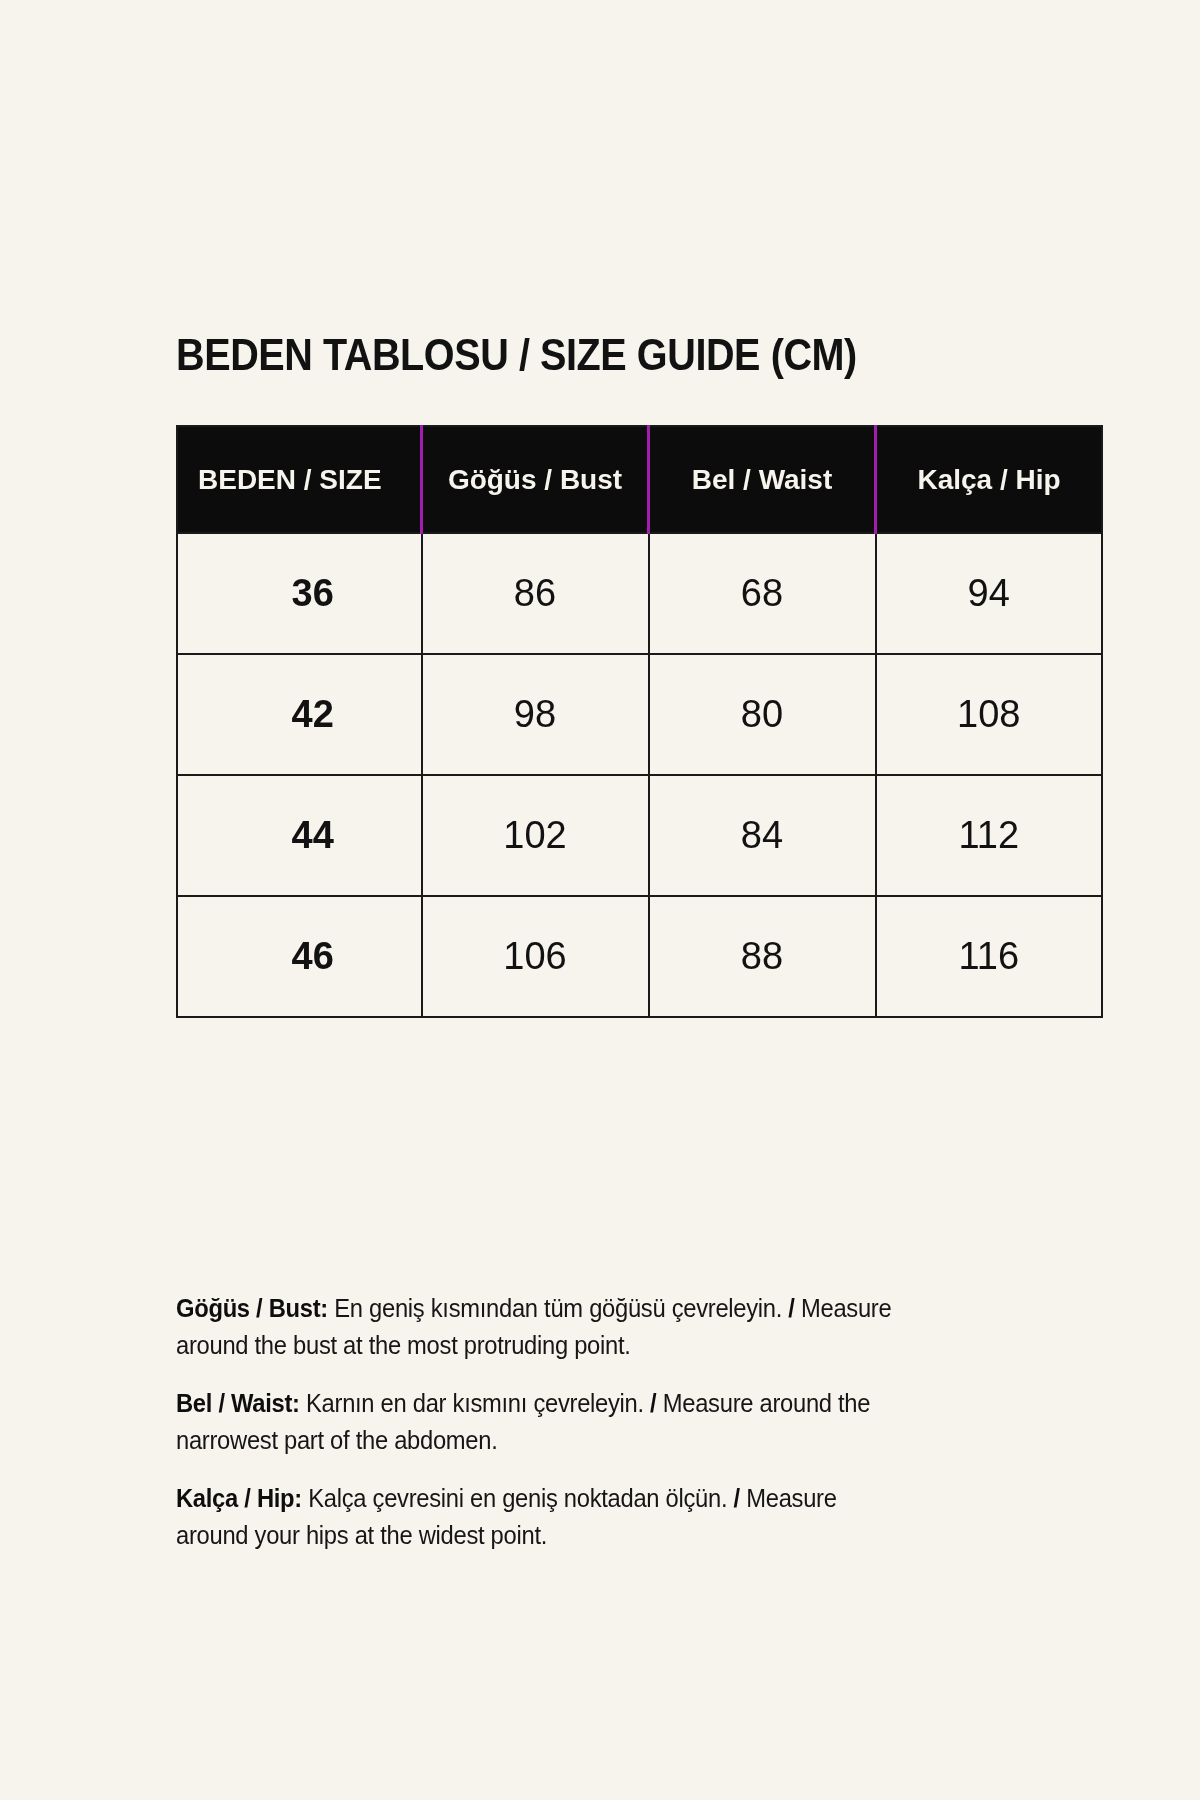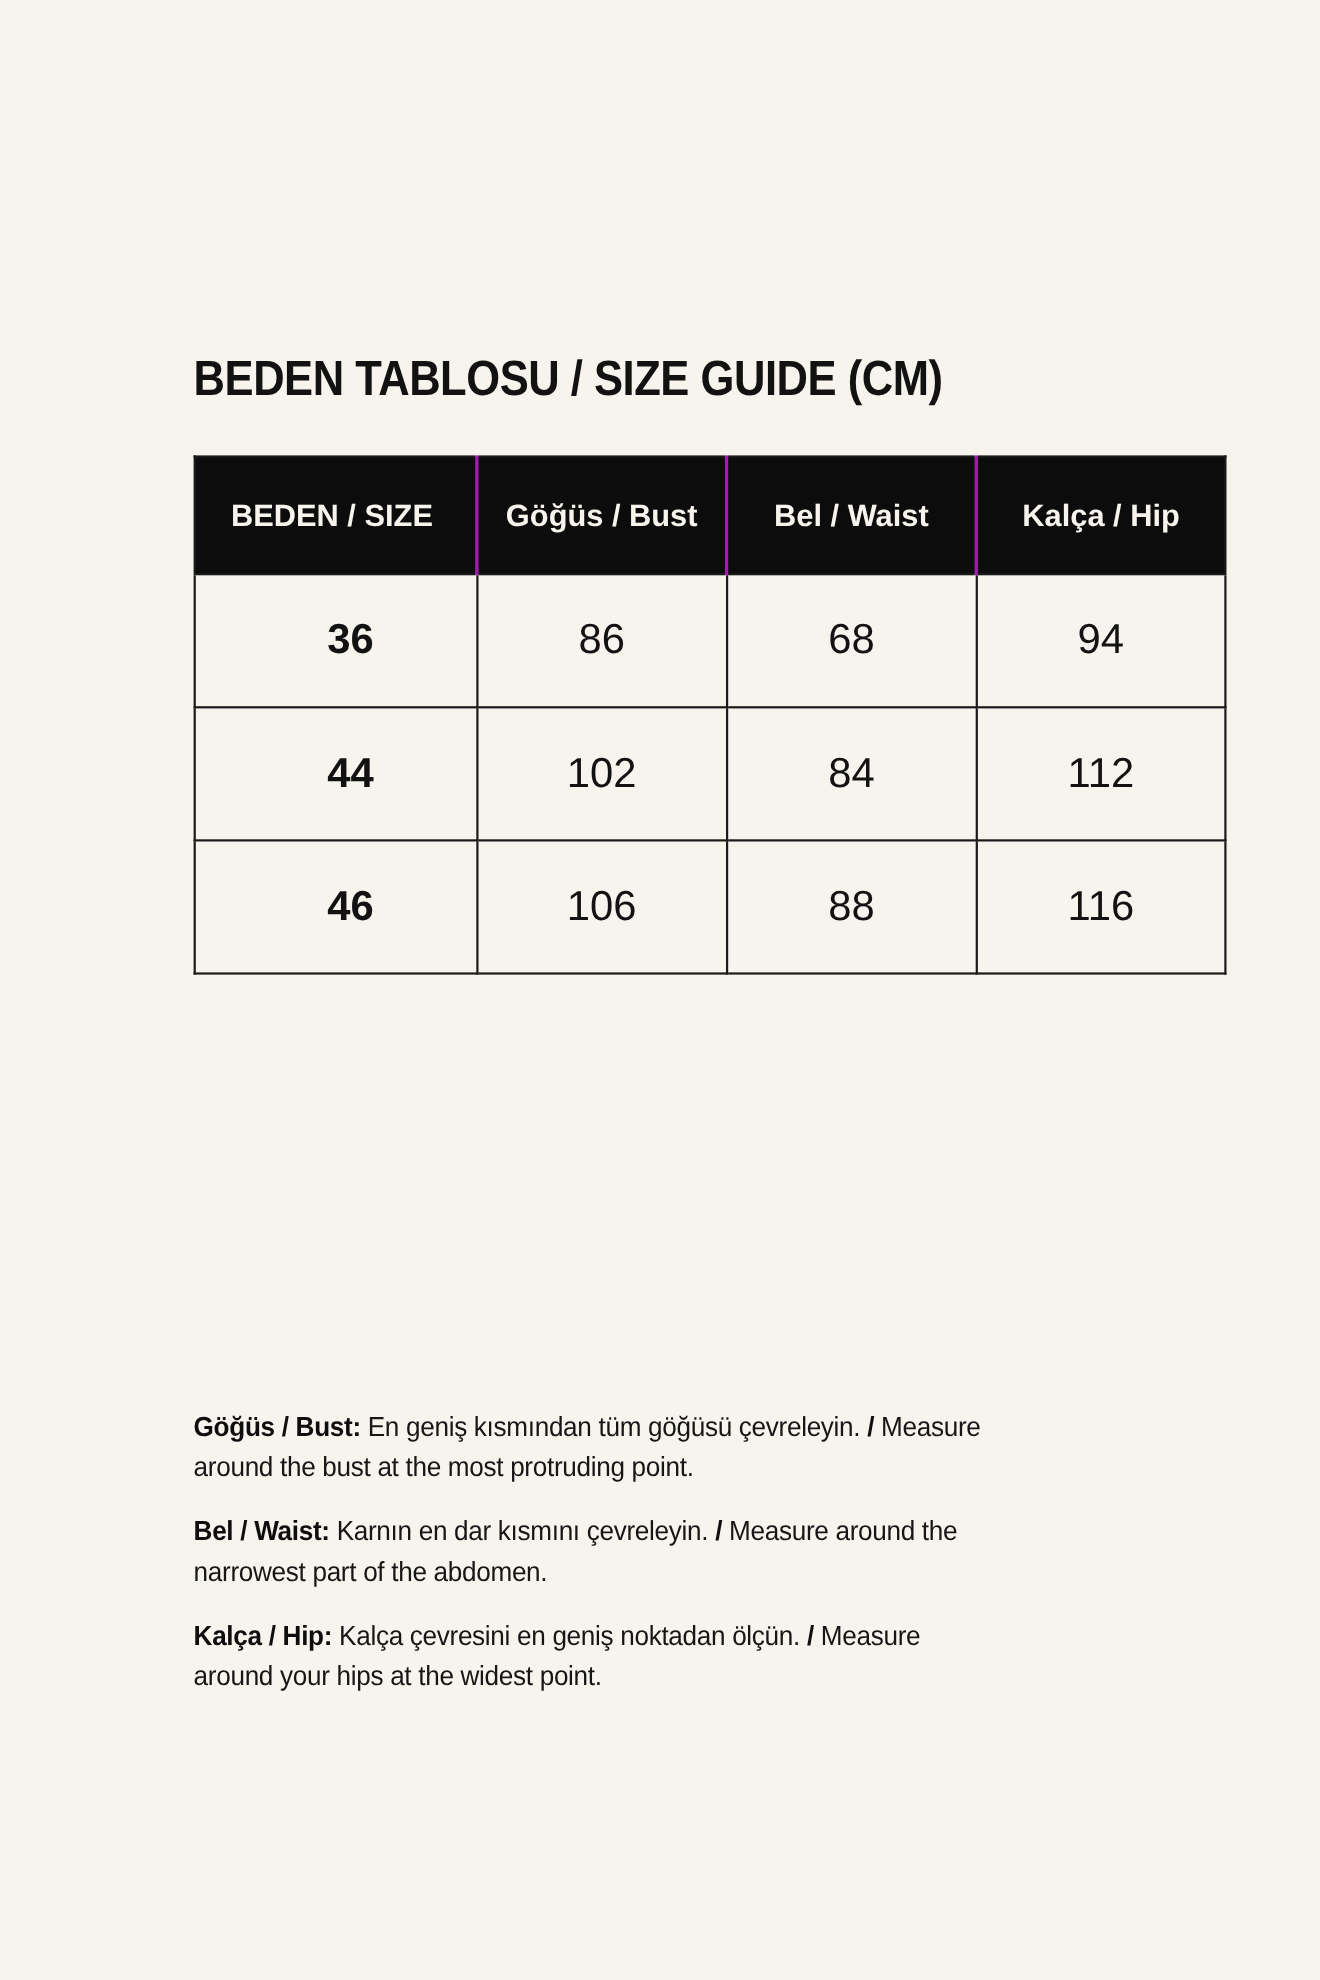--- a/index.html
+++ b/index.html
@@ -11,20 +11,21 @@
     height: 1800px;
     position: relative;
     background: #F6F4ED;
     font-family: "Liberation Sans", "DejaVu Sans", sans-serif;
     color: #141414;
     overflow: hidden;
   }
   .canvas {
     position: absolute;
     inset: 0;
+    margin-top: 11px;
   }
   .page-title {
     position: absolute;
     left: 176px;
     top: 318px;
     margin: 0;
     font-size: 45px;
     font-weight: 700;
     letter-spacing: -0.5px;
     color: #121212;
@@ -49,21 +50,21 @@
     font-size: 28px;
     font-weight: 700;
     line-height: 34px;
     text-align: center;
     vertical-align: middle;
     padding: 0 6px;
     border-bottom: 2px solid #1A1A1A;
   }
   .size-table th.col-size {
     text-align: left;
-    padding-left: 32px;
+    padding-left: 20px;
     padding-right: 10px;
   }
   .size-table th + th {
     border-left: 3px solid #a21caf;
   }
   .size-table td {
     height: 117px;
     border: 2px solid #1A1A1A;
     text-align: center;
     vertical-align: middle;
@@ -113,20 +114,26 @@
       </tr>
     </thead>
     <tbody>
       <tr>
         <td class="size-cell">36</td>
         <td>86</td>
         <td>68</td>
         <td>94</td>
       </tr>
       <tr>
+        <td class="size-cell">42</td>
+        <td>98</td>
+        <td>80</td>
+        <td>108</td>
+      </tr>
+      <tr>
         <td class="size-cell">44</td>
         <td>102</td>
         <td>84</td>
         <td>112</td>
       </tr>
       <tr>
         <td class="size-cell">46</td>
         <td>106</td>
         <td>88</td>
         <td>116</td>

